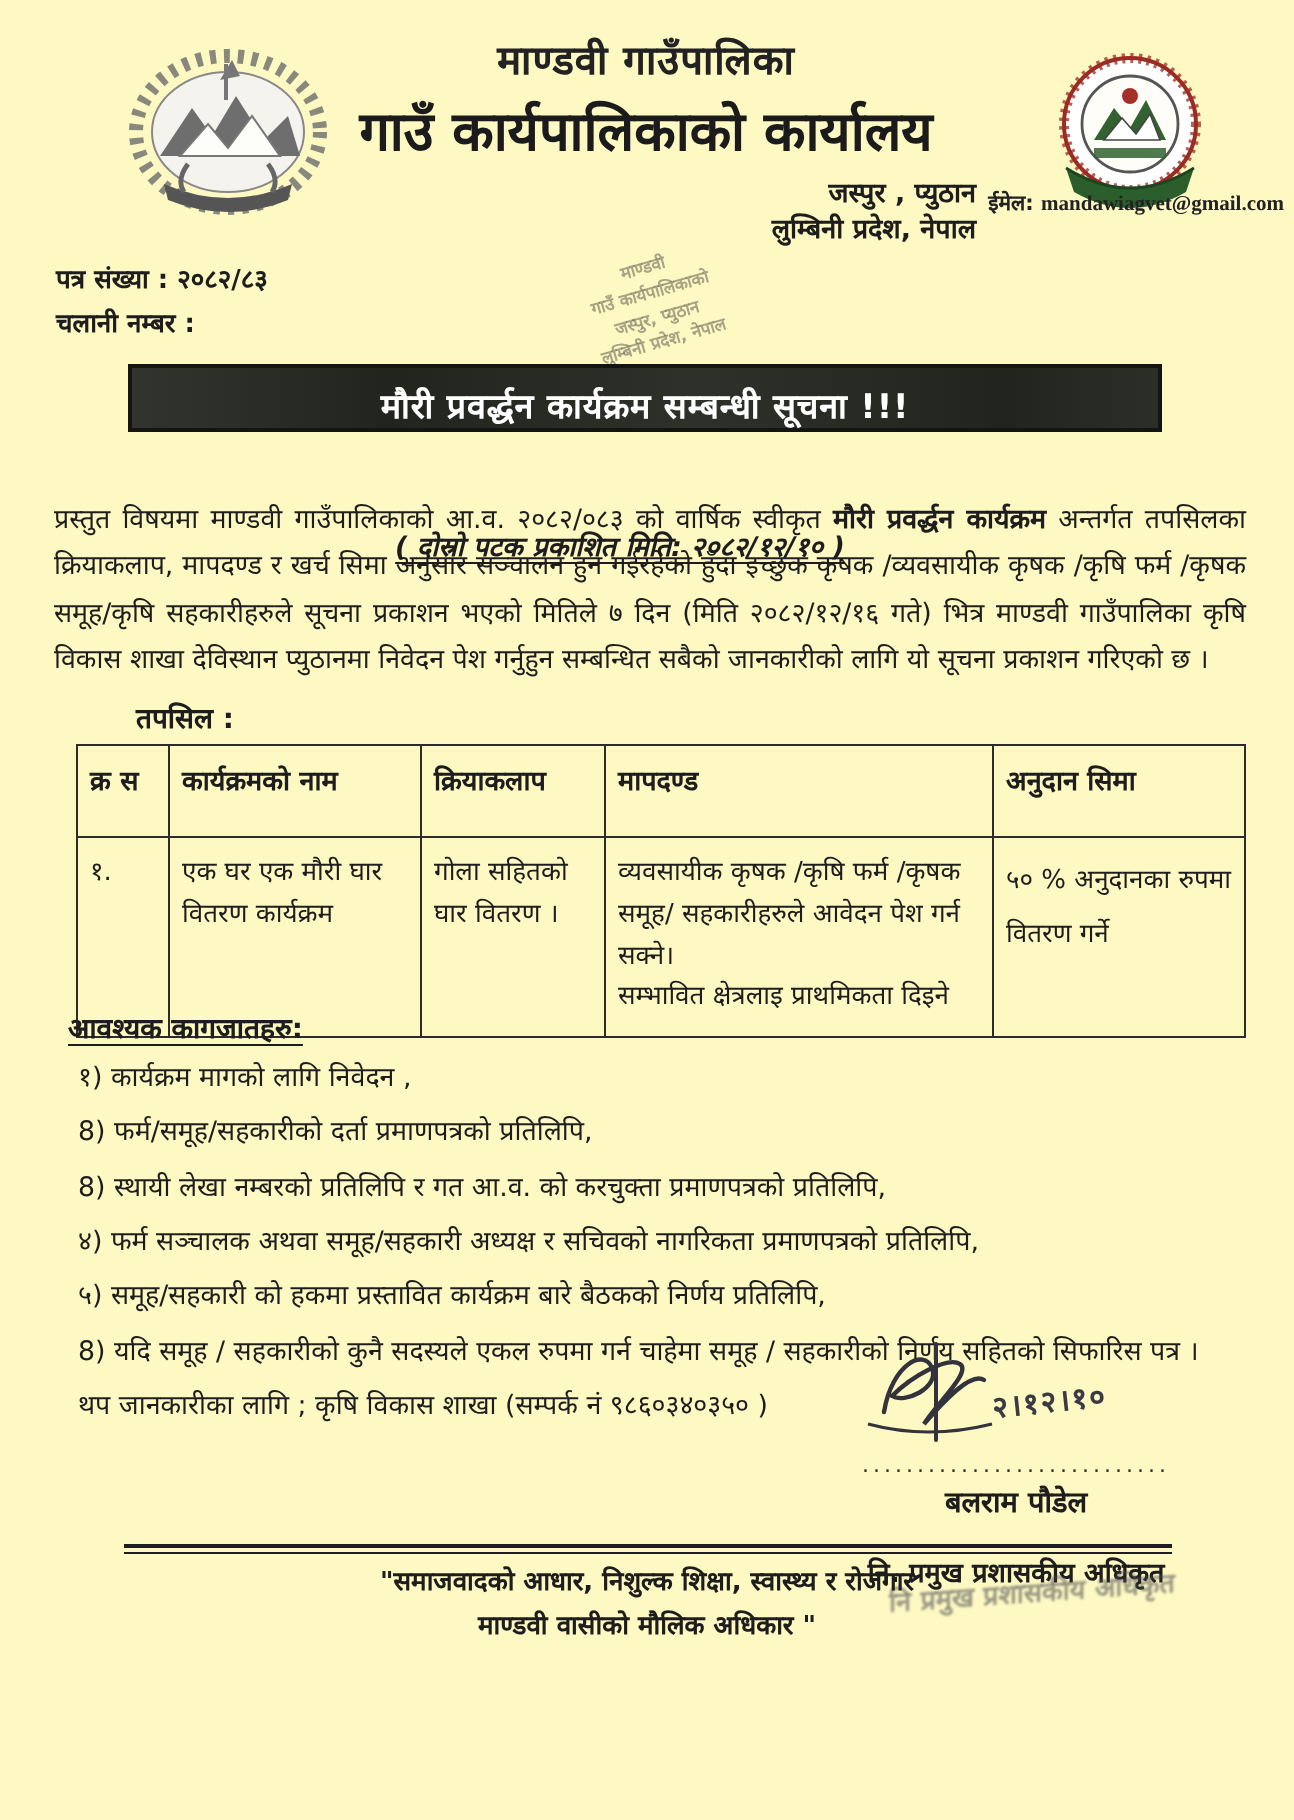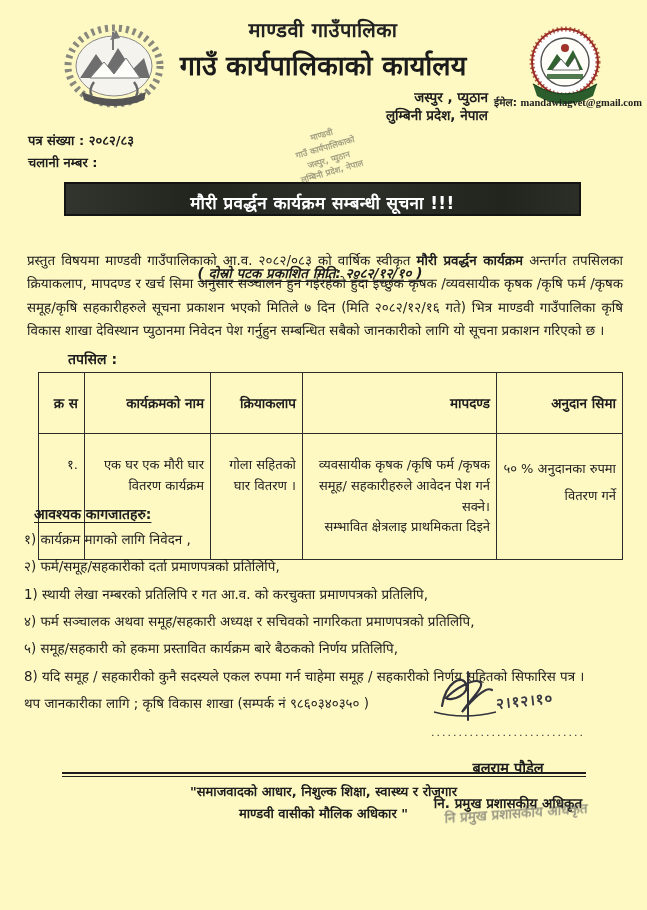--- a/index.html
+++ b/index.html
@@ -51,45 +51,45 @@
     position:absolute; left:36px; top:349px;
     font-size:14px; font-weight:bold; text-underline-offset:3px;margin-left:32px;
   }
   
   table.notice-table {
     position:absolute; left:38px; top:372px; width:584px;
     border-collapse:collapse; table-layout:fixed;
     font-size:13px;
   }
   .notice-table th, .notice-table td {
-    border:1.4px solid #2c2c2c; vertical-align:top; padding:21px 6px; text-align:right;
+    border:1.4px solid #2c2c2c; vertical-align:top; padding:8px 6px; text-align:left;
   }
   .notice-table th { font-weight:bold; font-size:13.5px; }
   .th-sn { width:46px; } .th-prog { width:126px; } .th-act { width:92px;margin-left:48px; }
   .th-crit { width:194px; } .th-grant { width:126px; }
   .notice-table thead th { height:46px; }
   .notice-table tbody td { height:86px; line-height:1.6; }
   .grant-cell { line-height:2.1 !important;margin-top:28px; }
   
   .docs-head {
     position:absolute; left:34px; top:504px;
     font-size:14px; font-weight:bold; text-decoration:underline; text-underline-offset:3px;
   }
-  .docs-list { position:absolute; left:24px; top:526px; width:600px; font-size:13.4px; line-height:2.04; }
+  .docs-list { position:absolute; left:39px; top:526px; width:600px; font-size:13.4px; line-height:2.04; }
   
   .sig-block { position:absolute; left:388px; top:668px; width:240px; text-align:center; }
   .sig-scribble { position:relative; height:62px; }
   .sig-scribble svg { position:absolute; left:40px; top:0; }
   .sig-date {
     position:absolute; left:108px; top:22px;
     font-size:15px; color:#3a3a44; transform:rotate(-6deg);
     font-weight:bold; letter-spacing:1px;
   }
   .sig-dots { font-size:11px; letter-spacing:2px; color:#333; line-height:.6; }
-  .sig-name { font-size:14.5px; font-weight:bold; margin-top:20px; }
+  .sig-name { font-size:14.5px; font-weight:bold; margin-top:3px; }
   .sig-desig { position:relative; font-size:13.5px; font-weight:bold; margin-top:17px; }
   .sig-desig .stamp-echo {
     position:absolute; left:8px; top:10px; width:100%;
     color:rgba(75,75,82,0.55); transform:rotate(-4deg) skewX(-4deg);
     filter:blur(0.4px); font-weight:bold; pointer-events:none;
   }
   
   .footer-rule {
     position:absolute; left:62px; top:772px; width:524px; height:5px;
     border-top:2.5px solid #1e1e1e; border-bottom:1.2px solid #1e1e1e;
@@ -189,22 +189,22 @@
           <div>सम्भावित क्षेत्रलाइ प्राथमिकता दिइने</div>
         </td>
         <td class="grant-cell">५० % अनुदानका रुपमा  वितरण गर्ने</td>
       </tr>
     </tbody>
   </table>
 
   <div class="docs-head">आवश्यक कागजातहरु:</div>
   <div class="docs-list">
     <div>१) कार्यक्रम मागको लागि निवेदन ,</div>
-    <div>२) फर्म/समूह/सहकारीको दर्ता प्रमाणपत्रको प्रतिलिपि,</div>
-    <div>1) स्थायी लेखा नम्बरको प्रतिलिपि  र गत आ.व. को करचुक्ता प्रमाणपत्रको प्रतिलिपि,</div>
+    <div>8) फर्म/समूह/सहकारीको दर्ता प्रमाणपत्रको प्रतिलिपि,</div>
+    <div>8) स्थायी लेखा नम्बरको प्रतिलिपि  र गत आ.व. को करचुक्ता प्रमाणपत्रको प्रतिलिपि,</div>
     <div>४) फर्म सञ्चालक अथवा समूह/सहकारी अध्यक्ष र सचिवको नागरिकता प्रमाणपत्रको प्रतिलिपि,</div>
     <div>५) समूह/सहकारी को हकमा प्रस्तावित कार्यक्रम बारे बैठकको निर्णय प्रतिलिपि,</div>
     <div>8) यदि समूह / सहकारीको कुनै सदस्यले एकल रुपमा गर्न चाहेमा समूह / सहकारीको निर्णय सहितको सिफारिस पत्र ।</div>
     <div>थप जानकारीका लागि ; कृषि विकास शाखा (सम्पर्क नं ९८६०३४०३५० )</div>
   </div>
 
   <div class="sig-block">
     <div class="sig-scribble">
       <svg width="130" height="60" viewBox="0 0 130 60">
         <path d="M14 38 C18 14 34 6 38 16 C42 26 24 34 18 30 C28 20 46 10 52 14 C58 18 40 34 34 44 C46 30 58 18 64 22" fill="none" stroke="#33333d" stroke-width="2.2" stroke-linecap="round"></path>

